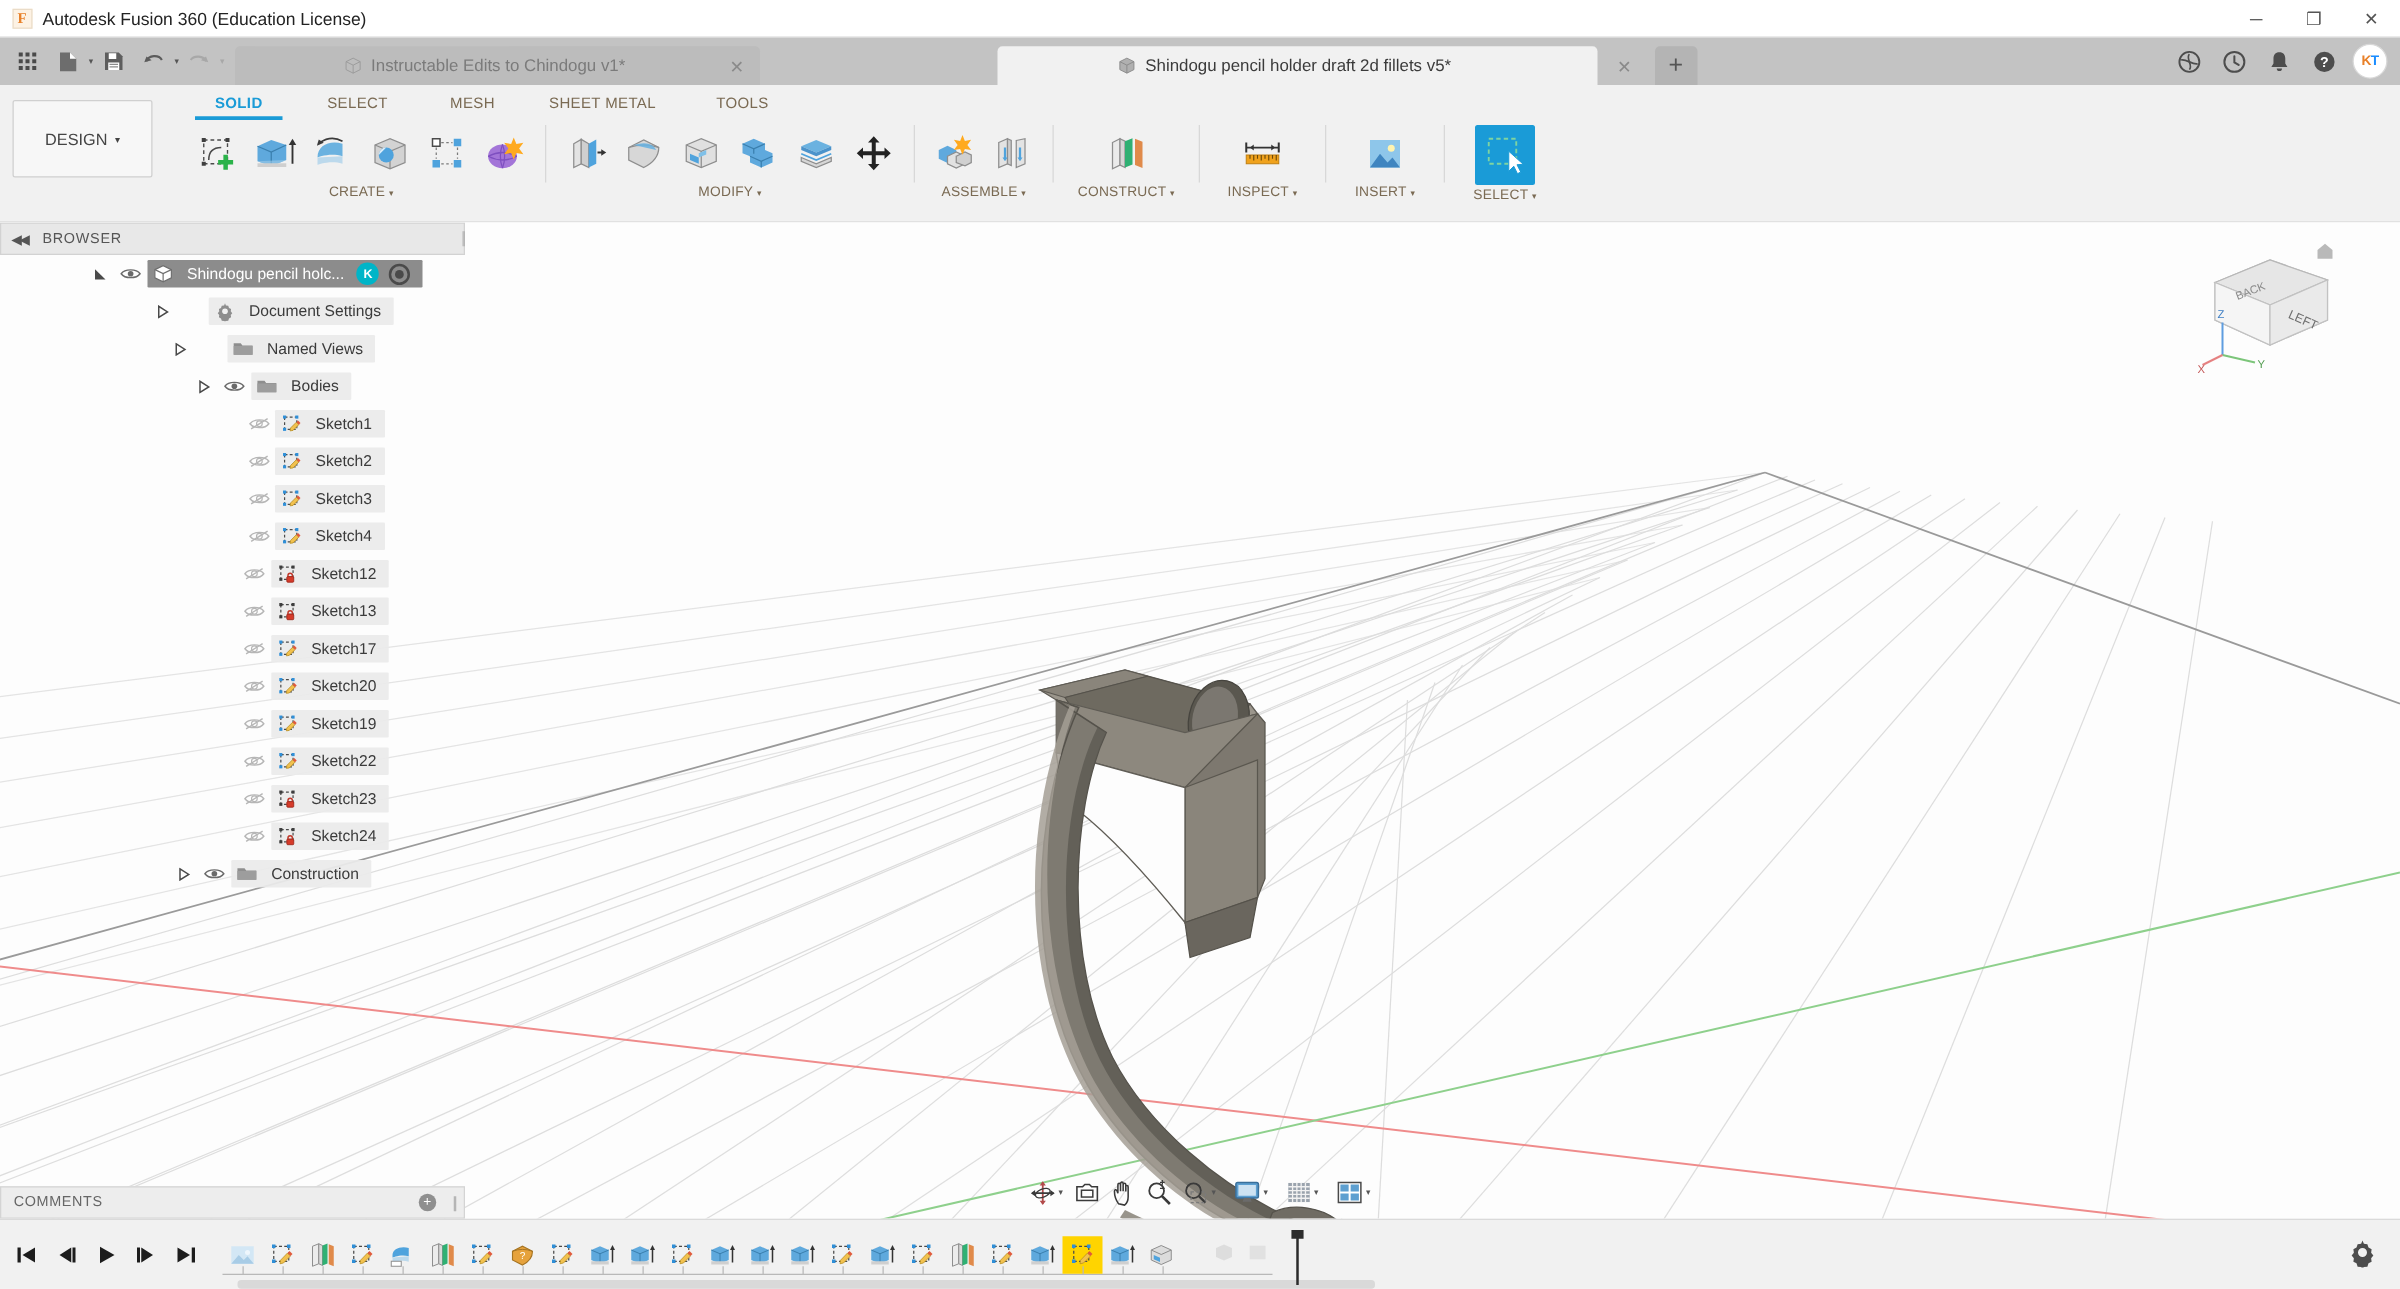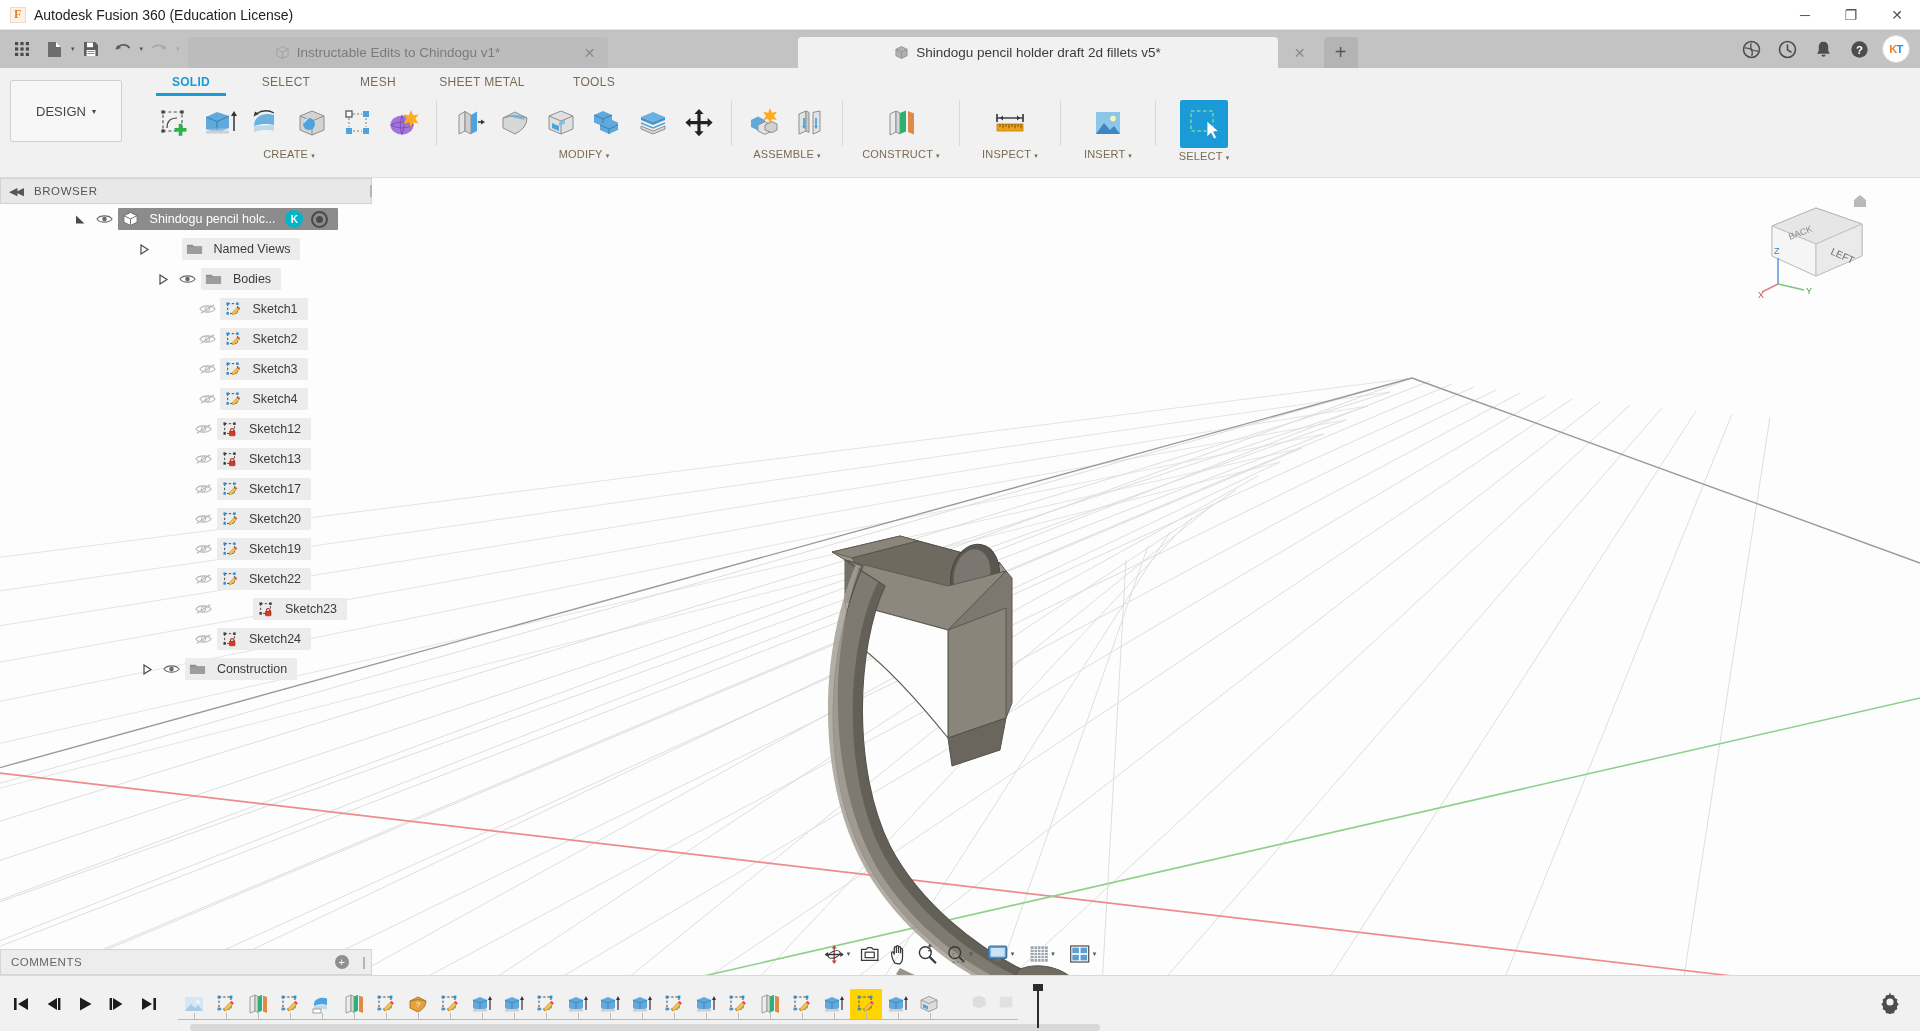--- a/index.html
+++ b/index.html
@@ -718,20 +718,37 @@
     <div id="tree-nodes">
         <div class="trow" style="padding-left: 56px;">
           <span class="arrow">
             <svg width="11" height="11" viewBox="0 0 11 11">
               <path d="M2 1 L2 10 L9 5.5 Z" fill="none" stroke="#4a4a4a" stroke-width="1.2"></path>
             </svg>
           </span>
           <span class="eye"></span>
           <span class="hl">
             <span class="nodeicon">
+              <svg width="16" height="16" viewBox="0 0 24 24">
+                <path d="M12 2.4 l1.1 2.6 2.8 .3 .9 2.7 2.5 1.3 -.4 2.8 1.8 2.2 -1.8 2.2 .4 2.8 -2.5 1.3 -.9 2.7 -2.8 .3 -1.1 2.6 -1.1 -2.6 -2.8 -.3 -.9 -2.7 -2.5 -1.3 .4 -2.8 -1.8 -2.2 1.8 -2.2 -.4 -2.8 2.5 -1.3 .9 -2.7 2.8 -.3 z" fill="#8e8e8e"></path>
+                <circle cx="12" cy="12" r="3.4" fill="#f0f0f0"></circle>
+              </svg>
+            </span>
+            <span class="tlabel">Document Settings</span>
+          </span>
+        </div>
+        <div class="trow" style="padding-left: 56px;">
+          <span class="arrow">
+            <svg width="11" height="11" viewBox="0 0 11 11">
+              <path d="M2 1 L2 10 L9 5.5 Z" fill="none" stroke="#4a4a4a" stroke-width="1.2"></path>
+            </svg>
+          </span>
+          <span class="eye"></span>
+          <span class="hl">
+            <span class="nodeicon">
               <svg width="17" height="14" viewBox="0 0 18 14">
                 <path d="M1 2.4 h6 l1.4 1.8 h8.6 V12 H1 Z" fill="#8e8e8e"></path>
                 <path d="M1 4.6 h16 V12 H1 Z" fill="#9d9d9d"></path>
               </svg>
             </span>
             <span class="tlabel">Named Views</span>
           </span>
         </div>
         <div class="trow" style="padding-left: 56px;">
           <span class="arrow">
@@ -1018,21 +1035,21 @@
                   <rect x="13.6" y="1.6" width="2.8" height="2.8"></rect>
                   <rect x="2.6" y="12.6" width="2.8" height="2.8"></rect>
                 </g>
                 <path d="M9 15.4 l.4 -2.6 L14.6 7.6 l2.2 2.2 l-5.2 5.2 z" fill="#f2c14e" stroke="#b68c1f" stroke-width=".7"></path>
                 <path d="M14.6 7.6 l1.5 -1.5 l2.2 2.2 l-1.5 1.5 z" fill="#e05a3c"></path>
               </svg>
             </span>
             <span class="tlabel">Sketch22</span>
           </span>
         </div>
-        <div class="trow" style="padding-left: 102px; gap: 36px;">
+        <div class="trow" style="padding-left: 102px;">
           <span class="arrow"></span>
           <span class="eye">
             <svg width="17" height="12" viewBox="0 0 18 12">
               <path d="M1 6 C4 1.6, 14 1.6, 17 6 C14 10.4, 4 10.4, 1 6 Z" fill="none" stroke="#b6b6b6" stroke-width="1.2"></path>
               <circle cx="9" cy="6" r="2.4" fill="none" stroke="#b6b6b6" stroke-width="1"></circle>
               <path d="M2 10.4 L16 1.6" stroke="#b6b6b6" stroke-width="1.2"></path>
             </svg>
           </span>
           <span class="hl">
             <span class="nodeicon">

